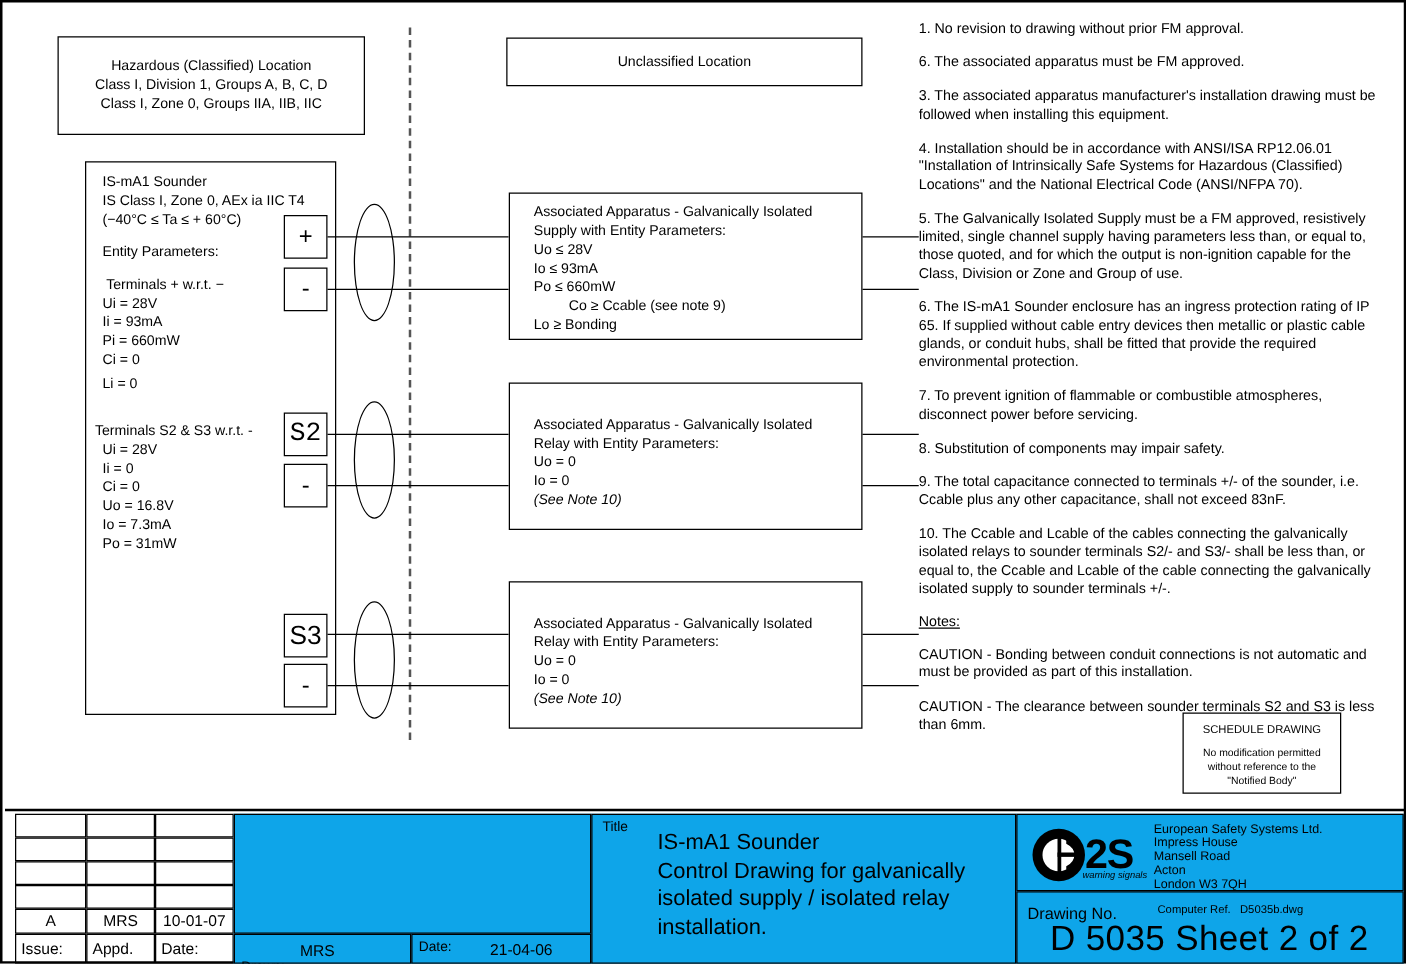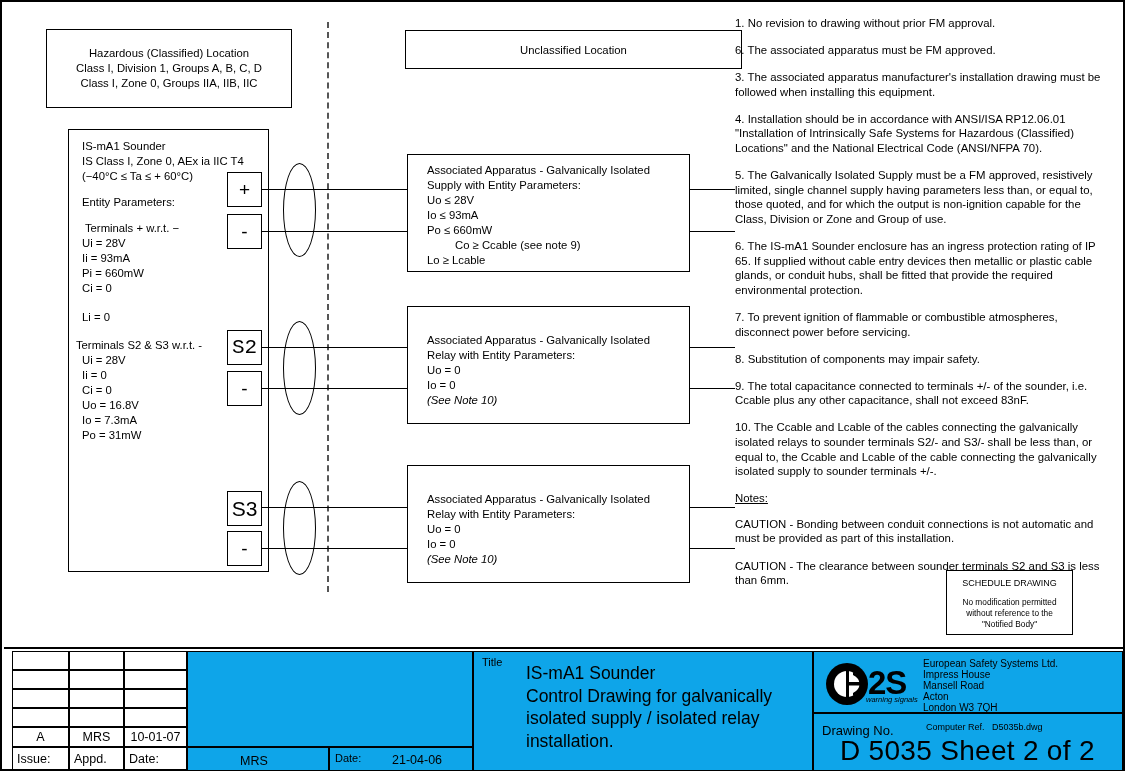--- a/index.html
+++ b/index.html
@@ -147,40 +147,40 @@
 <body>
 
 <div id="sheet">
 
   <div class="box" style="left:44px; top:27px; width:246px; height:79px;">
     <div class="boxtext ctr" style="left:0; top:16px;">Hazardous (Classified) Location</div>
     <div class="boxtext ctr" style="left:0; top:31px;">Class I, Division 1, Groups A, B, C, D</div>
     <div class="boxtext ctr" style="left:0; top:46px;">Class I, Zone 0, Groups IIA, IIB, IIC</div>
   </div>
 
-  <div class="box" style="left:403px; top:28px; width:337px; height:39px;">
+  <div class="box" style="left:403px; top:28px; width:285px; height:39px;">
     <div class="boxtext ctr" style="left:0; top:12px;">Unclassified Location</div>
   </div>
 
   <div class="dashline" style="left:325px; top:20px; height:570px;"></div>
 
   <div class="box" style="left:66px; top:127px; width:201px; height:443px;">
 
     <div class="boxtext" style="left:13px; top:9px;">IS-mA1 Sounder</div>
     <div class="boxtext" style="left:13px; top:24px;">IS Class I, Zone 0, AEx ia IIC T4</div>
     <div class="boxtext" style="left:13px; top:39px;">(−40°C ≤ Ta ≤ + 60°C)</div>
 
     <div class="boxtext" style="left:13px; top:65px;">Entity Parameters:</div>
 
     <div class="boxtext" style="left:13px; top:91px;"> Terminals + w.r.t. −</div>
     <div class="boxtext" style="left:13px; top:106px;">Ui = 28V</div>
     <div class="boxtext" style="left:13px; top:121px;">Ii = 93mA</div>
     <div class="boxtext" style="left:13px; top:136px;">Pi = 660mW</div>
     <div class="boxtext" style="left:13px; top:151px;">Ci = 0</div>
-    <div class="boxtext" style="left:13px; top:180px;">Li = 0</div>
+    <div class="boxtext" style="left:13px; top:170px;">Li = 0</div>
 
     <div class="boxtext" style="left:4px; top:208px;text-align:center;"> Terminals S2 &amp; S3 w.r.t. -</div>
     <div class="boxtext" style="left:13px; top:223px;">Ui = 28V</div>
     <div class="boxtext" style="left:13px; top:238px;">Ii = 0</div>
     <div class="boxtext" style="left:13px; top:253px;">Ci = 0</div>
     <div class="boxtext" style="left:13px; top:268px;">Uo = 16.8V</div>
     <div class="boxtext" style="left:13px; top:283px;">Io = 7.3mA</div>
     <div class="boxtext" style="left:13px; top:298px;">Po = 31mW</div>
   </div>
 
@@ -217,21 +217,21 @@
   <div class="hline" style="left:260px; top:546px; width:145px;"></div>
   <div class="ellipse" style="left:281px; top:479px; width:33px; height:94px;"></div>
 
   <div class="box" style="left:405px; top:152px; width:283px; height:118px;">
     <div class="boxtext" style="left:19px; top:8px;">Associated Apparatus - Galvanically Isolated</div>
     <div class="boxtext" style="left:19px; top:23px;">Supply with Entity Parameters:</div>
     <div class="boxtext" style="left:19px; top:38px;">Uo ≤ 28V</div>
     <div class="boxtext" style="left:19px; top:53px;">Io ≤ 93mA</div>
     <div class="boxtext" style="left:19px; top:68px;">Po ≤ 660mW</div>
     <div class="boxtext" style="left:27px; top:83px;margin-left:20px;">Co ≥ Ccable (see note 9)</div>
-    <div class="boxtext" style="left:19px; top:98px;">Lo ≥ Lcable</div>
+    <div class="boxtext" style="left:19px; top:98px;">Lo ≥ Bonding</div>
   </div>
   <div class="hline" style="left:688px; top:187px; width:45px;"></div>
   <div class="hline" style="left:688px; top:229px; width:45px;"></div>
 
   <div class="box" style="left:405px; top:304px; width:283px; height:118px;">
     <div class="boxtext" style="left:19px; top:26px;">Associated Apparatus - Galvanically Isolated</div>
     <div class="boxtext" style="left:19px; top:41px;">Relay with Entity Parameters:</div>
     <div class="boxtext" style="left:19px; top:56px;">Uo = 0</div>
     <div class="boxtext" style="left:19px; top:71px;">Io = 0</div>
     <div class="boxtext ital" style="left:19px; top:86px;">(See Note 10)</div>

